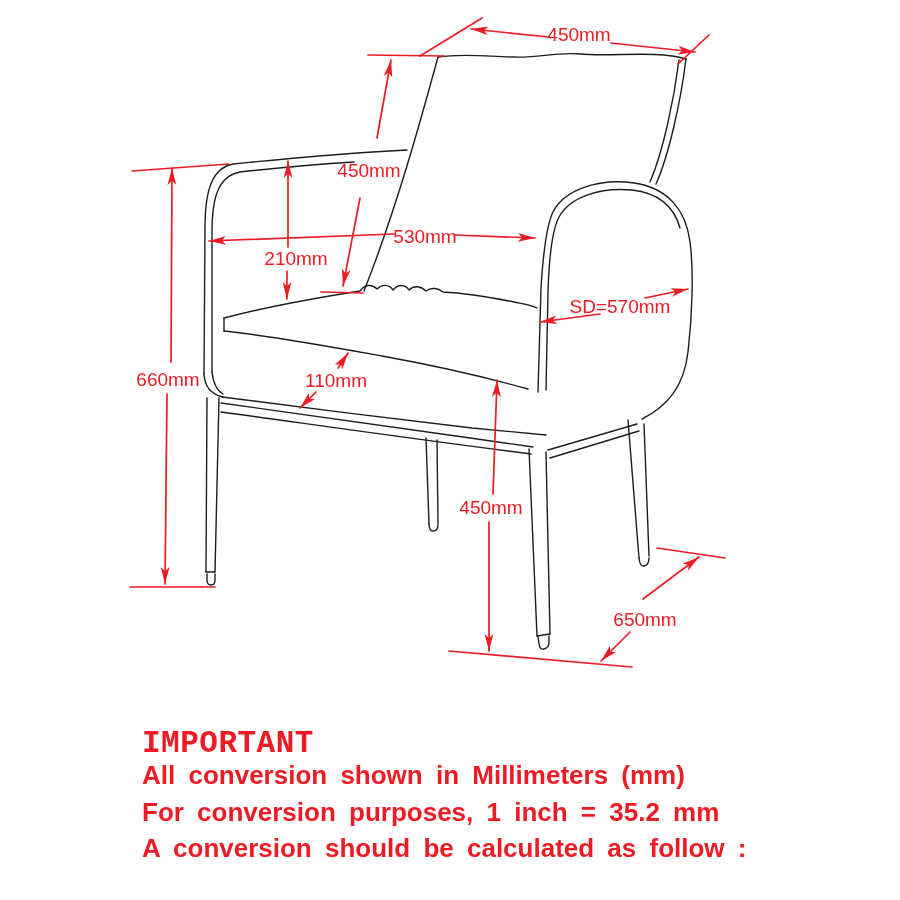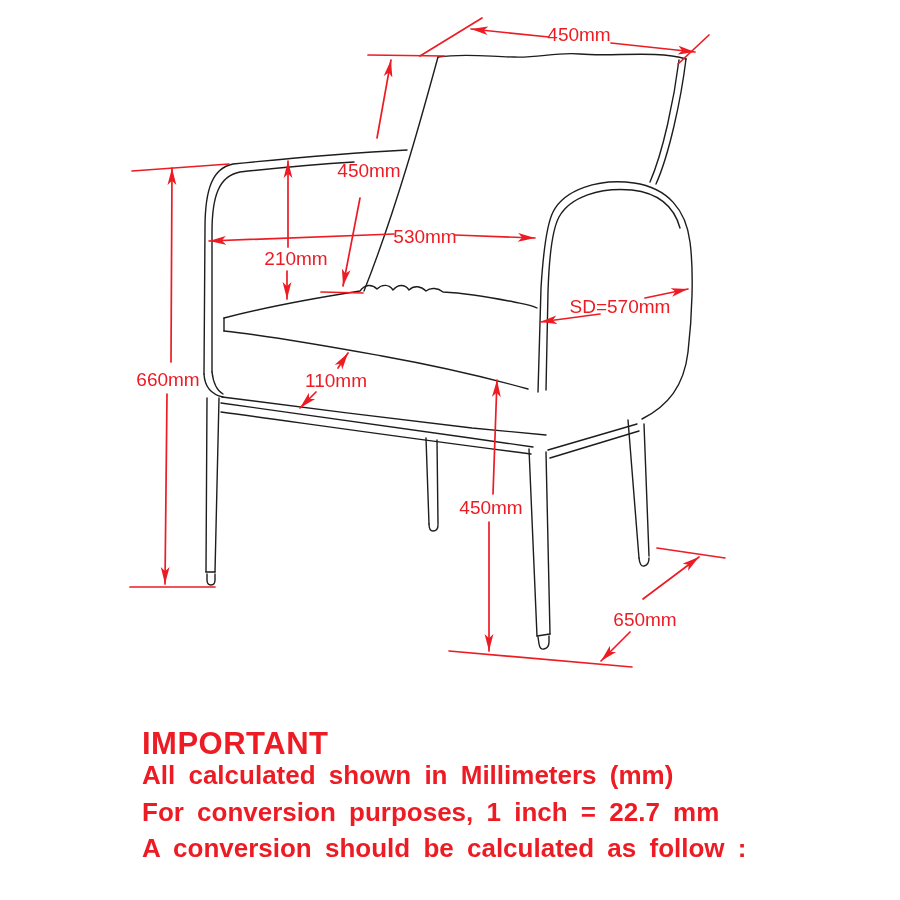--- a/index.html
+++ b/index.html
@@ -9,21 +9,21 @@
     background:#ffffff;
     overflow:hidden;
     font-family:"Liberation Sans", sans-serif;
   }
   svg{position:absolute;left:0;top:0;}
   .chair path{fill:none;stroke:#1d1d1d;stroke-width:1.4;stroke-linecap:round;stroke-linejoin:round;}
   .dims path, .dims line{fill:none;stroke:#ed1c24;stroke-width:1.7;stroke-linecap:round;}
   .dimlabel{fill:#ed1c24;font-size:19px;font-family:"Liberation Sans",sans-serif;text-anchor:middle;}
   .notes-heading{
     position:absolute;left:142px;top:726px;
-    color:#ed1c24;font-size:31px;font-weight:700;letter-spacing:0.5px;white-space:nowrap;
+    color:#ed1c24;font-size:31px;font-weight:700;letter-spacing:0.5px;white-space:nowrap;font-family:Liberation Mono, monospace;
   }
   .notes-line{
     position:absolute;left:142px;
     color:#ed1c24;font-size:26px;font-weight:700;word-spacing:6px;white-space:nowrap;line-height:1.05;
   }
   .nl1{top:762px;} .nl2{top:799px;} .nl3{top:835px;text-align:center;} .nl4{top:864px;}
 </style>
 </head>
 <body>
 
@@ -140,17 +140,17 @@
       <text class="dimlabel" x="296" y="265">210mm</text>
       <text class="dimlabel" x="620" y="313">SD=570mm</text>
       <text class="dimlabel" x="168" y="386">660mm</text>
       <text class="dimlabel" x="336" y="387">110mm</text>
       <text class="dimlabel" x="491" y="514">450mm</text>
       <text class="dimlabel" x="645" y="626">650mm</text>
     </g>
   </svg>
 
   <div class="notes-heading">IMPORTANT</div>
-  <div class="notes-line nl1">All calculated shown in Millimeters (mm)</div>
-  <div class="notes-line nl2">For conversion purposes, 1 inch = 22.7 mm</div>
+  <div class="notes-line nl1">All conversion shown in Millimeters (mm)</div>
+  <div class="notes-line nl2">For conversion purposes, 1 inch = 35.2 mm</div>
   <div class="notes-line nl3">A conversion should be calculated as follow :</div>
 
 </div>
 
 </body></html>

